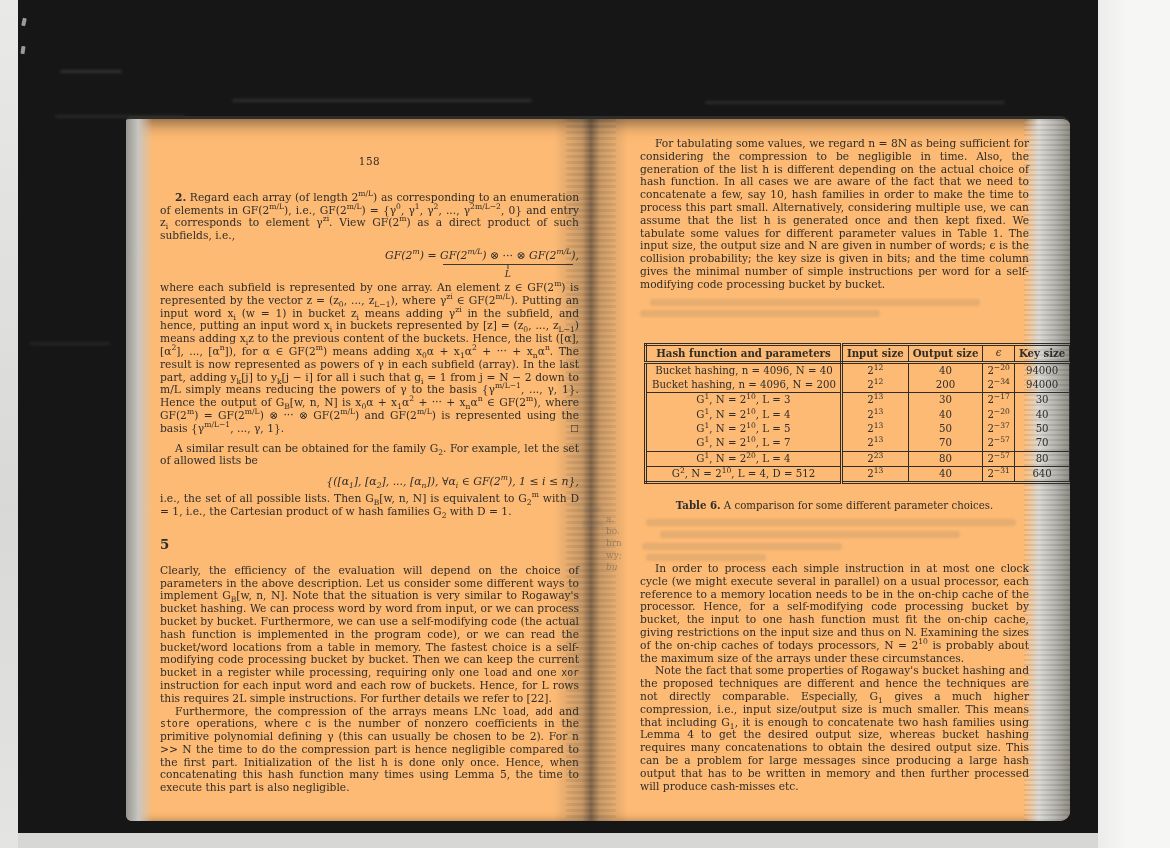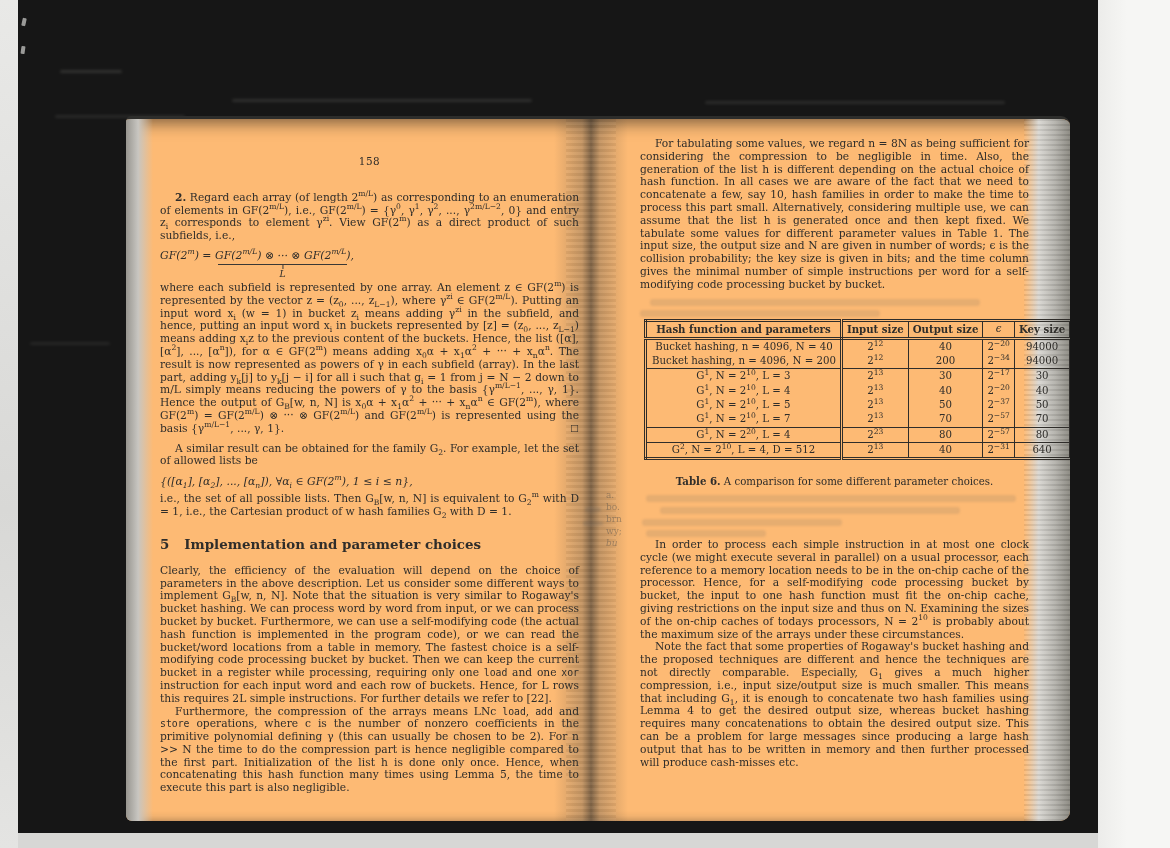--- a/index.html
+++ b/index.html
@@ -43,33 +43,33 @@
   .col{position:absolute;top:0;color:#2f2d2a;font-size:10.7px;line-height:12.8px;text-align:justify;}
   .col-left{left:34px;width:419px;}
   .col-right{left:514px;width:389px;}
   .pnum{text-align:center;font-size:10.4px;letter-spacing:.6px;}
   .col-left .pnum{margin-top:36px;}
   .col-right .pnum{margin-top:33px;}
   p{margin:0;}
   .ind{text-indent:15px;}
   .lead{font-weight:bold;}
   .mt-first{margin-top:24px;}
-  .equation{margin:6px 0 3px;text-align:left;font-style:italic;font-size:10.9px;line-height:13px;}
+  .equation{margin:6px 0 3px;text-align:right;font-style:italic;font-size:10.9px;line-height:13px;}
   .ubg{display:inline-flex;flex-direction:column;align-items:center;vertical-align:top;}
   .ub-line{align-self:stretch;height:4px;position:relative;border-top:1.1px solid #3a3835;margin:2px 3px 0;}
   .ub-line::after{content:"";position:absolute;left:50%;top:0;width:1.1px;height:4px;background:#3a3835;transform:translateX(-50%);}
   .ub-label{font-size:9.3px;font-style:italic;line-height:10px;}
   .rel{position:relative;}
   .qed{position:absolute;right:0;bottom:1px;font-size:9.5px;font-style:normal;}
   .section-head{margin-top:18px;display:flex;gap:15px;font-weight:bold;font-size:13.4px;line-height:15px;text-align:left;}
   .tt{font-family:"DejaVu Sans Mono","Liberation Mono",monospace;font-size:9.8px;}
   sup{font-size:7.6px;line-height:0;}
   sub{font-size:7.6px;line-height:0;}
   
-  .tblwrap{margin:0 0 0 4px;}
+  .tblwrap{margin:24px 0 0 4px;}
   table{border-collapse:collapse;border:3px double #2f2d2a;
     font-family:"DejaVu Serif","DejaVu Sans",serif;font-size:10.2px;line-height:12.3px;color:#2f2d2a;}
   th,td{border-left:1px solid #2f2d2a;border-right:1px solid #2f2d2a;padding:1px 4px;text-align:center;white-space:nowrap;}
   th:first-child,td:first-child{border-right:3px double #2f2d2a;width:168px;}
   thead th{border-bottom:3px double #2f2d2a;font-weight:bold;padding:1.5px 4px;}
   thead th:nth-child(4){font-style:italic;font-weight:normal;}
   tbody tr:nth-child(-n+2) td:first-child{text-align:center;padding-left:5px;}
   tbody tr:nth-child(2) td,tbody tr:nth-child(6) td,tbody tr:nth-child(7) td{border-bottom:1.6px solid #2f2d2a;}
   .caption{margin-top:15px;text-align:center;font-size:10.2px;}
   .cap-label{font-weight:bold;}
@@ -116,21 +116,20 @@
     <p class="rel"><span>where each subfield is represented by one array. An element z ∈ GF(2<sup>m</sup>) is represented by the vector z = (z<sub>0</sub>, ..., z<sub>L−1</sub>), where γ<sup>zi</sup> ∈ GF(2<sup>m/L</sup>). Putting an input word x<sub>i</sub> (w = 1) in bucket z<sub>i</sub> means adding γ<sup>zi</sup> in the subfield, and hence, putting an input word x<sub>i</sub> in buckets represented by [z] = (z<sub>0</sub>, ..., z<sub>L−1</sub>) means adding x<sub>i</sub>z to the previous content of the buckets. Hence, the list ([α], [α<sup>2</sup>], ..., [α<sup>n</sup>]), for α ∈ GF(2<sup>m</sup>) means adding x<sub>0</sub>α + x<sub>1</sub>α<sup>2</sup> + ··· + x<sub>n</sub>α<sup>n</sup>. The result is now represented as powers of γ in each subfield (array). In the last part, adding y<sub>k</sub>[j] to y<sub>k</sub>[j − i] for all i such that g<sub>i</sub> = 1 from j = N − 2 down to m/L simply means reducing the powers of γ to the basis {γ<sup>m/L−1</sup>, ..., γ, 1}. Hence the output of G<sub>B</sub>[w, n, N] is x<sub>0</sub>α + x<sub>1</sub>α<sup>2</sup> + ··· + x<sub>n</sub>α<sup>n</sup> ∈ GF(2<sup>m</sup>), where GF(2<sup>m</sup>) = GF(2<sup>m/L</sup>) ⊗ ··· ⊗ GF(2<sup>m/L</sup>) and GF(2<sup>m/L</sup>) is represented using the basis {γ<sup>m/L−1</sup>, ..., γ, 1}.</span><span class="qed">□</span></p>
 
     <p class="ind" style="margin-top:7px;">A similar result can be obtained for the family G<sub>2</sub>. For example, let the set of allowed lists be</p>
 
     <div class="equation" style="margin:7px 0 5px;">{([α<sub>1</sub>], [α<sub>2</sub>], ..., [α<sub>n</sub>]), ∀α<sub>i</sub> ∈ GF(2<sup>m</sup>), 1 ≤ i ≤ n},</div>
 
     <p>i.e., the set of all possible lists. Then G<sub>B</sub>[w, n, N] is equivalent to G<sub>2</sub><sup>m</sup> with D = 1, i.e., the Cartesian product of w hash families G<sub>2</sub> with D = 1.</p>
 
     <div class="section-head">
       <span>5</span>
-      <span>Implementation and parameter choices</span>
     </div>
 
     <p style="margin-top:13px;">Clearly, the efficiency of the evaluation will depend on the choice of parameters in the above description. Let us consider some different ways to implement G<sub>B</sub>[w, n, N]. Note that the situation is very similar to Rogaway's bucket hashing. We can process word by word from input, or we can process bucket by bucket. Furthermore, we can use a self-modifying code (the actual hash function is implemented in the program code), or we can read the bucket/word locations from a table in memory. The fastest choice is a self-modifying code processing bucket by bucket. Then we can keep the current bucket in a register while processing, requiring only one <code class="tt">load</code> and one <code class="tt">xor</code> instruction for each input word and each row of buckets. Hence, for L rows this requires 2L simple instructions. For further details we refer to [22].</p>
     <p class="ind">Furthermore, the compression of the arrays means LNc <code class="tt">load</code>, <code class="tt">add</code> and <code class="tt">store</code> operations, where c is the number of nonzero coefficients in the primitive polynomial defining γ (this can usually be chosen to be 2). For n &gt;&gt; N the time to do the compression part is hence negligible compared to the first part. Initialization of the list h is done only once. Hence, when concatenating this hash function many times using Lemma 5, the time to execute this part is also negligible.</p>
 
     <div class="lgbar" style="right:-22px;top:388px;width:16px;height:5px;"></div>
     <div class="lgbar" style="right:-24px;top:402px;width:20px;height:5px;"></div>
   </div>
 
   <div class="col col-right">

